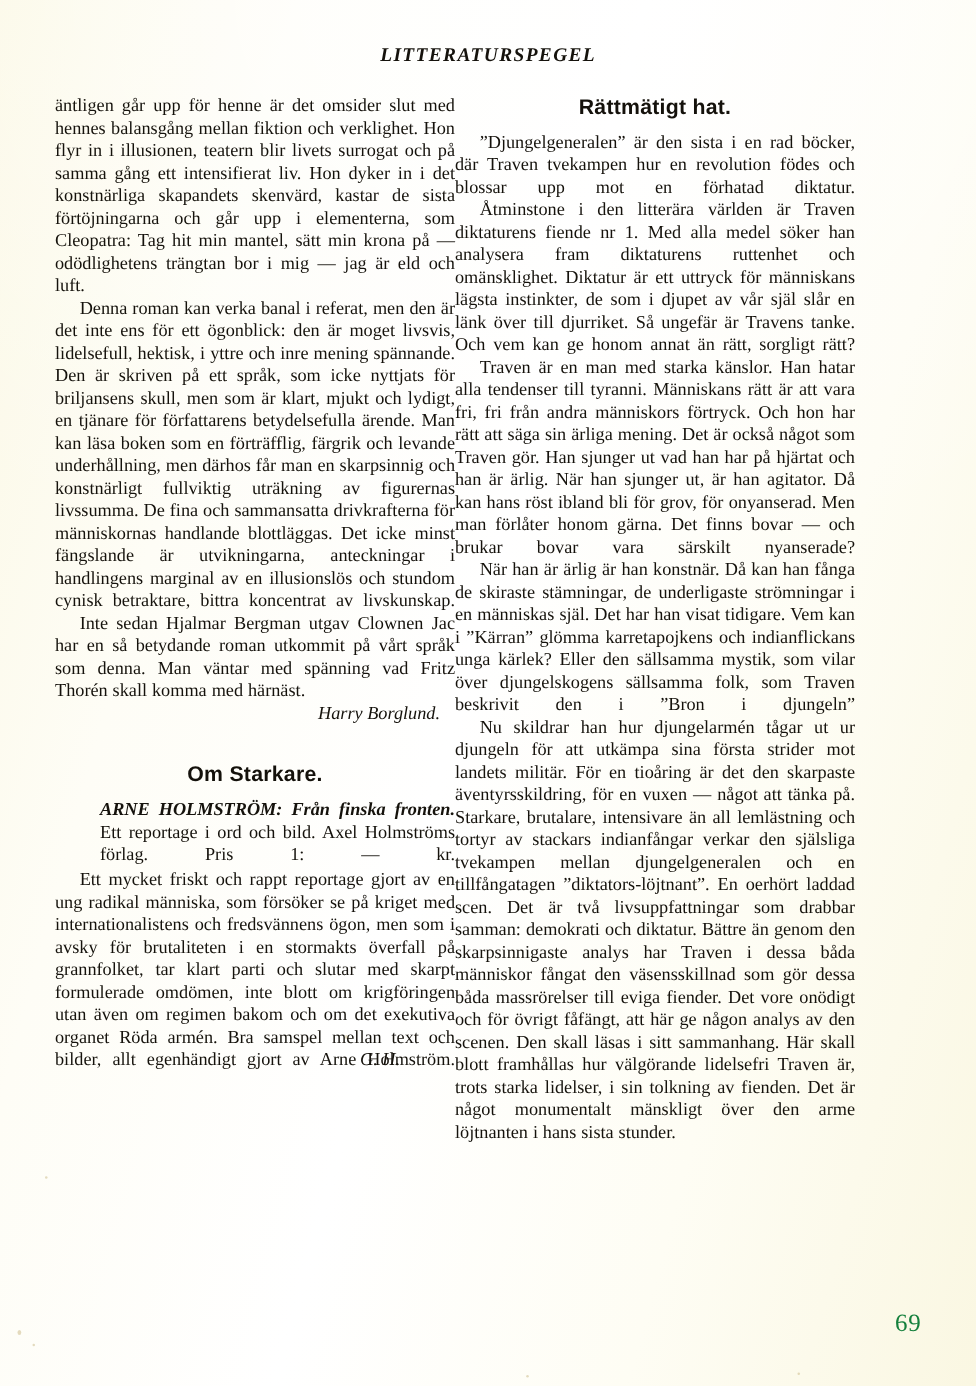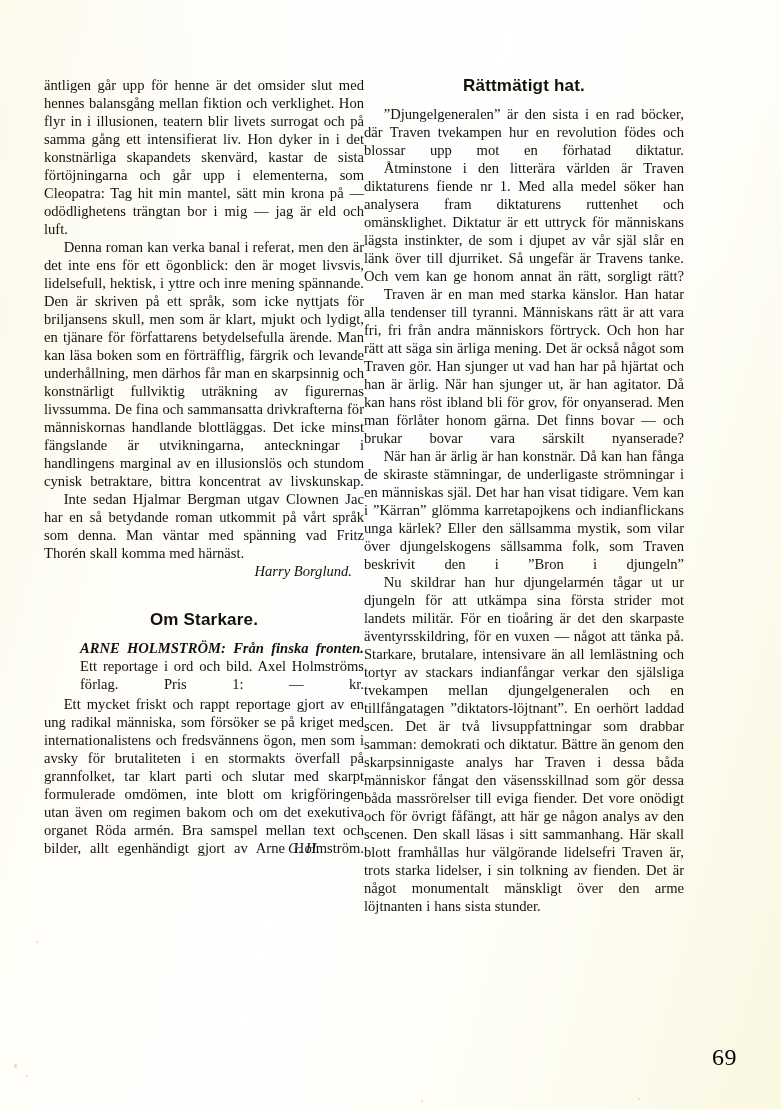--- a/index.html
+++ b/index.html
@@ -108,43 +108,44 @@
     padding-left: 40px;
   }
   .citation .it {
     font-style: italic;
     font-weight: 700;
   }
   .page-number {
     position: absolute;
     right: 44px;
     bottom: 38px;
-    font-size: 24px;
+    font-size: 20px;
     font-weight: 400;
-    color: #000000;
+    color: #15803d;
     letter-spacing: 0.5px;
     text-align: right;
   }
   
   .speck {
     position: absolute;
     background: #cdbd8e;
     border-radius: 50%;
     opacity: 0.55;
     z-index: 2;
     pointer-events: none;
   }
 </style>
 </head>
 <body>
 
 <div class="paper-tint"></div>
 
 <div class="page">
 
+  <div class="running-head">LITTERATURSPEGEL</div>
 
   <div class="columns">
 
     <div class="col">
 
       <p class="body">äntligen går upp för henne är det omsider slut med hennes balansgång mellan fiktion och verklighet. Hon flyr in i illusionen, teatern blir livets surrogat och på samma gång ett intensifierat liv. Hon dyker in i det konstnärliga skapandets skenvärd, kastar de sista förtöjningarna och går upp i elementerna, som Cleopatra: Tag hit min mantel, sätt min krona på — odödlighetens trängtan bor i mig — jag är eld och luft.</p>
 
       <p class="body indent">Denna roman kan verka banal i referat, men den är det inte ens för ett ögonblick: den är moget livsvis, lidelsefull, hektisk, i yttre och inre mening spännande. Den är skriven på ett språk, som icke nyttjats för briljansens skull, men som är klart, mjukt och lydigt, en tjänare för författarens betydelsefulla ärende. Man kan läsa boken som en förträfflig, färgrik och levande underhållning, men därhos får man en skarpsinnig och konstnärligt fullviktig uträkning av figurernas livssumma. De fina och sammansatta drivkrafterna för människornas handlande blottläggas. Det icke minst fängslande är utvikningarna, anteckningar i handlingens marginal av en illusionslös och stundom cynisk betraktare, bittra koncentrat av livskunskap.</p>
 
       <p class="body indent last">Inte sedan Hjalmar Bergman utgav Clownen Jac har en så betydande roman utkommit på vårt språk som denna. Man väntar med spänning vad Fritz Thorén skall komma med härnäst.</p>

